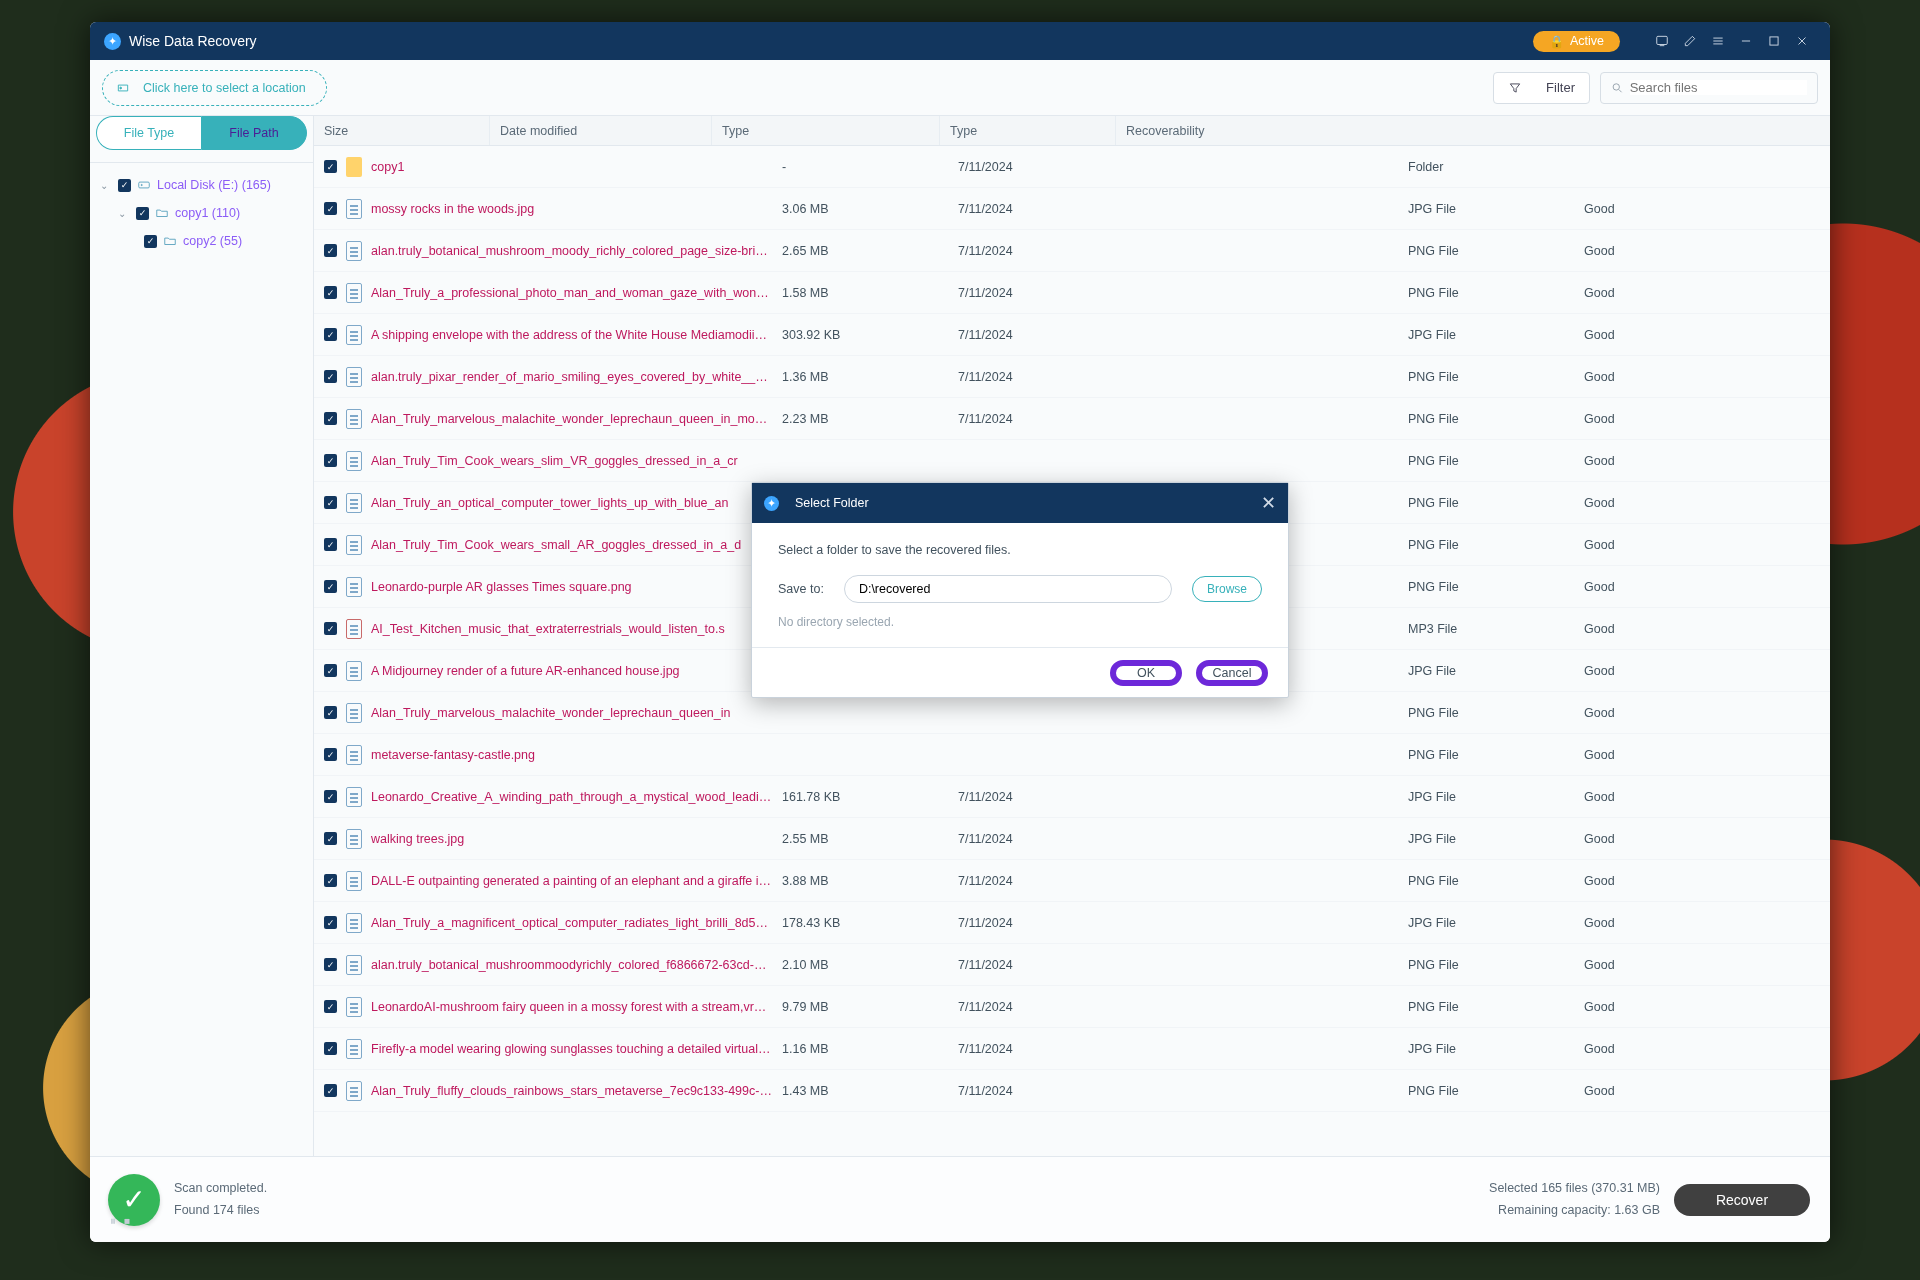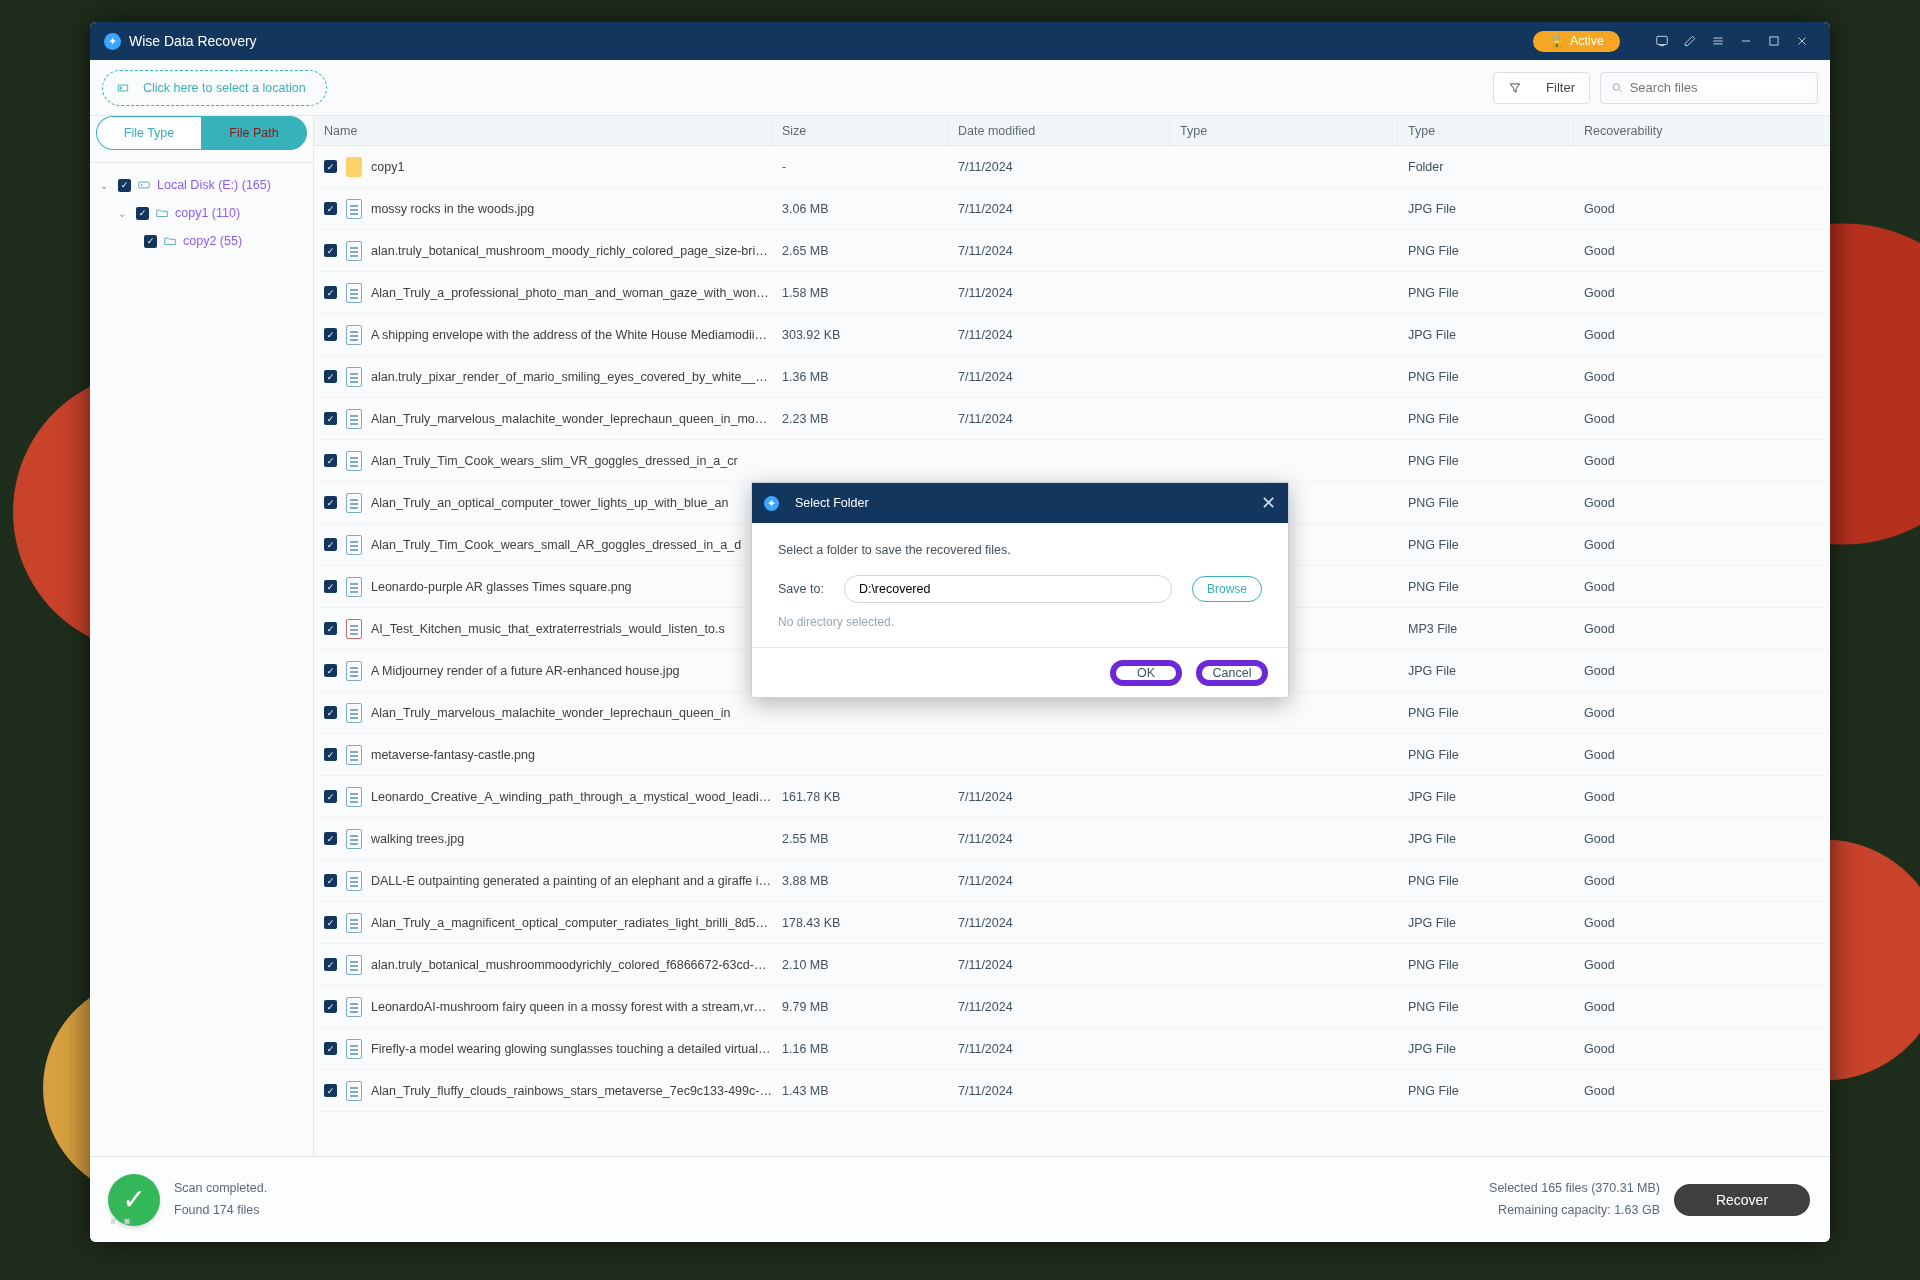--- a/index.html
+++ b/index.html
@@ -25,21 +25,21 @@
   .loc-pill .ic{width:20px;height:20px;display:flex;align-items:center;justify-content:center}
   .tb2-spacer{flex:1}
   .filter-btn{height:32px;border:1px solid #d7dee5;border-radius:4px;background:#fff;display:flex;align-items:center;padding:0 14px;font-size:13px;color:#445;gap:24px;margin-right:10px;cursor:pointer}
   .search-wrap{width:218px;height:32px;border:1px solid #d7dee5;border-radius:4px;display:flex;align-items:center;padding:0 10px;color:#8a97a3;font-size:13px;gap:6px}
   .search-wrap input{border:0;outline:0;font-size:13px;color:#445;width:100%}
   .body{flex:1;display:flex;min-height:0}
   .sidebar{width:224px;border-right:1px solid #e2e8ee;display:flex;flex-direction:column;font-size:12.5px;color:#42525e}
   .tabs{display:flex;height:34px}
   .tab{flex:1;display:flex;align-items:center;justify-content:center;font-size:12.5px;border:1px solid #37b1ba;cursor:pointer}
   .tab.inactive{background:#fff;color:#37b1ba;border-radius:17px 0 0 17px;border-right:0}
-  .tab.active{background:#37b1ba;color:#7f1d1d;border-radius:0 17px 17px 0}
+  .tab.active{background:#37b1ba;color:#4c1d95;border-radius:0 17px 17px 0}
   .tabs-wrap{padding:0 6px 12px 6px;border-bottom:1px solid #e2e8ee}
   .tree{padding:8px 4px;flex:1}
   .tree-row{display:flex;align-items:center;height:28px;gap:6px;padding-left:6px;cursor:pointer}
   .tree-row .chev{width:12px;color:#8a97a3;font-size:10px}
   .tree-row .cb{width:13px;height:13px;background:#12365e;border-radius:2px;display:flex;align-items:center;justify-content:center;color:#fff;font-size:9px}
   .tree-row .ic{color:#5ea4bf;display:flex;align-items:center}
   .tree-row .name{color:#8b5cf6}
   .tree-row.lvl1{padding-left:24px}
   .tree-row.lvl2{padding-left:50px}
   .main{flex:1;display:flex;flex-direction:column;min-height:0}
@@ -53,21 +53,21 @@
   .c-rec{flex:1;border-right:0}
   .rows{flex:1;overflow:auto}
   .row{display:flex;height:42px;align-items:center;font-size:12.5px;color:#42525e;border-bottom:1px solid #f1f4f7}
   .r-name{width:458px;display:flex;align-items:center;padding-left:10px;gap:9px;overflow:hidden}
   .r-name .cb{width:13px;height:13px;background:#12365e;border-radius:2px;display:flex;align-items:center;justify-content:center;color:#fff;font-size:9px;flex:none}
   .r-name .fic{width:16px;height:20px;border:1px solid #7fa8c9;border-radius:2px;flex:none;position:relative}
   .r-name .fic::after{content:"";position:absolute;left:3px;right:3px;top:5px;height:2px;background:#7fa8c9;box-shadow:0 4px 0 #7fa8c9,0 8px 0 #7fa8c9}
   .r-name .fic.folder{border:0;background:#ffd36b;border-radius:2px}
   .r-name .fic.folder::after{background:transparent;box-shadow:none}
   .r-name .fic.mp3{border-color:#c86a6a}
-  .r-name .txt{white-space:nowrap;overflow:hidden;text-overflow:ellipsis;color:#404040;flex:1}
+  .r-name .txt{white-space:nowrap;overflow:hidden;text-overflow:ellipsis;color:#be185d;flex:1}
   .r-size{width:176px;padding-left:10px}
   .r-date{width:222px;padding-left:10px}
   .r-path{width:228px;padding-left:10px}
   .r-type{width:176px;padding-left:10px}
   .r-rec{flex:1;padding-left:10px}
   .statusbar{height:86px;display:flex;align-items:center;padding:0 20px;border-top:1px solid #e2e8ee;background:#fcfdfe;border-radius:0 0 6px 6px}
   .badge{width:52px;height:52px;border-radius:50%;background:#34b759;display:flex;align-items:center;justify-content:center;color:#fff;font-size:28px;margin-left:-2px;margin-right:14px;box-shadow:0 2px 4px rgba(0,0,0,.15)}
   .status-text{font-size:12.5px;color:#5b6a77;line-height:1.7}
   .status-right{margin-left:auto;text-align:right;font-size:12.5px;color:#5b6a77;line-height:1.7;margin-right:14px}
   .recover-btn{background:#404040;color:#fff;border:0;border-radius:22px;width:136px;height:32px;font-size:14px;cursor:pointer}
@@ -194,21 +194,20 @@
                 <path d="M3 7h6l2 2h10v9H3z"></path>
               </svg>
             </span>
           <span class="name">copy2 (55)</span>
         </div>
       </div>
     </div>
 
     <div class="main">
       <div class="cols">
-        <div class="col c-name">Name</div>
         <div class="col c-size">Size</div>
         <div class="col c-date">Date modified</div>
         <div class="col c-path">Type</div>
         <div class="col c-type">Type</div>
         <div class="col c-rec">Recoverability</div>
       </div>
       <div class="rows" id="rows">
           <div class="row">
             <div class="r-name">
               <span class="cb">✓</span>

